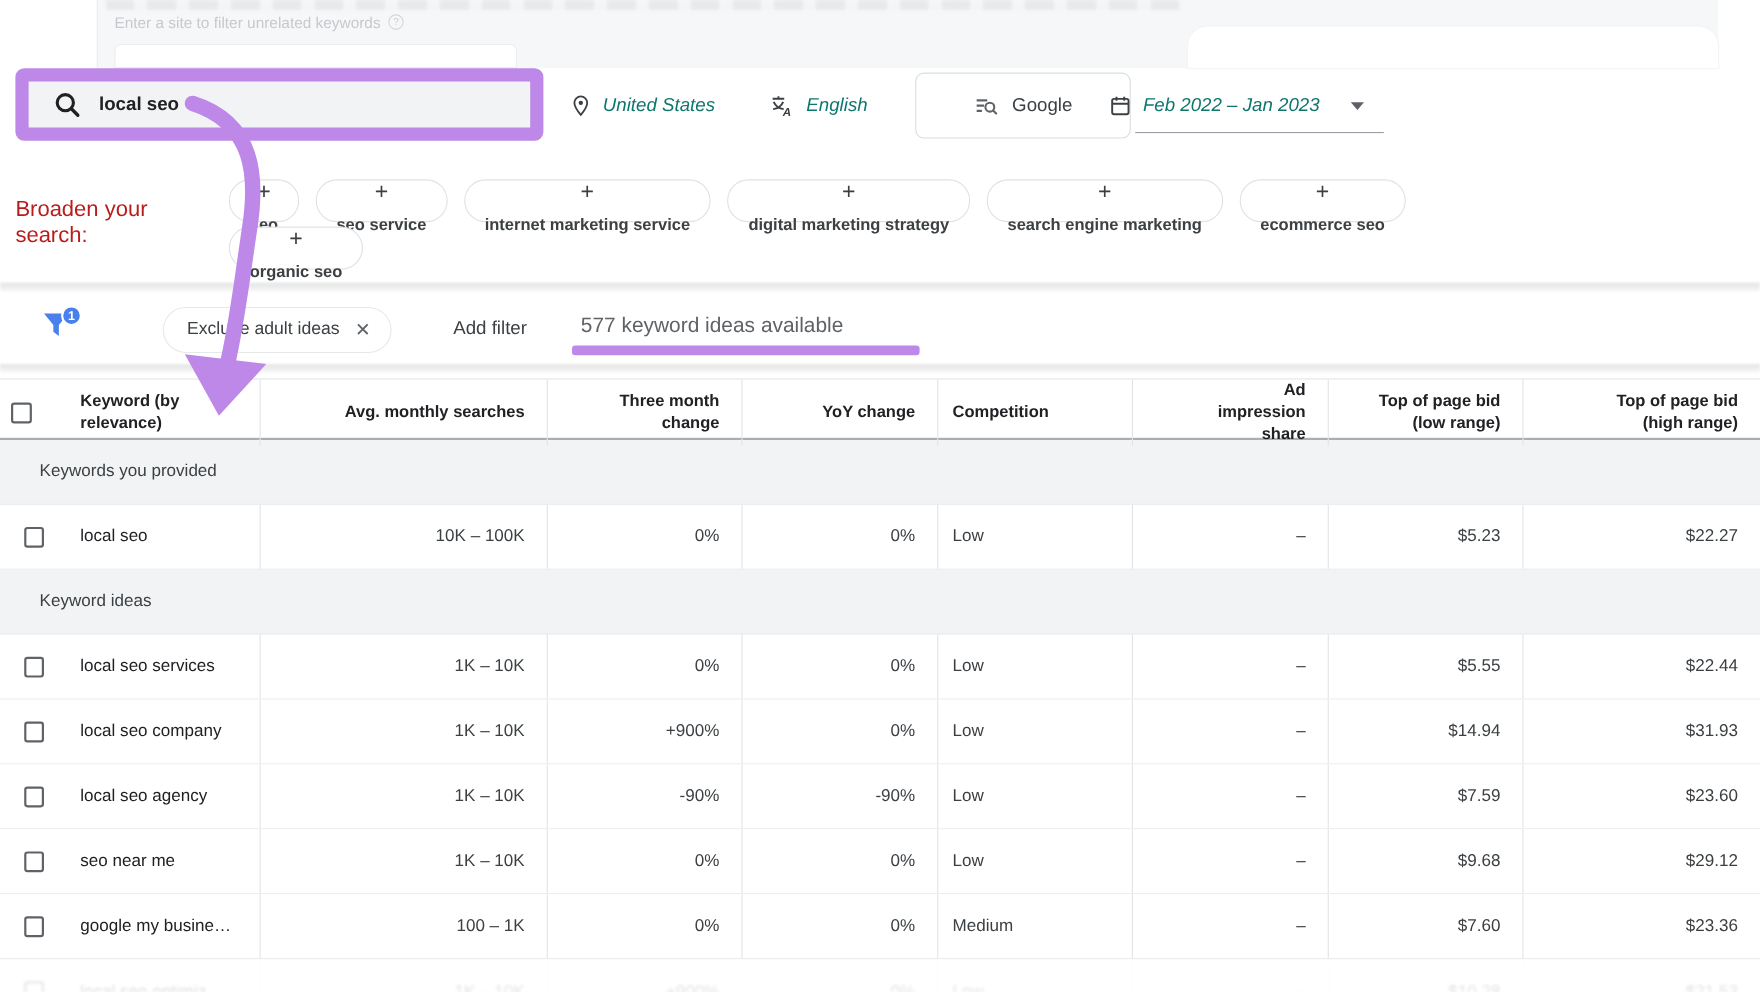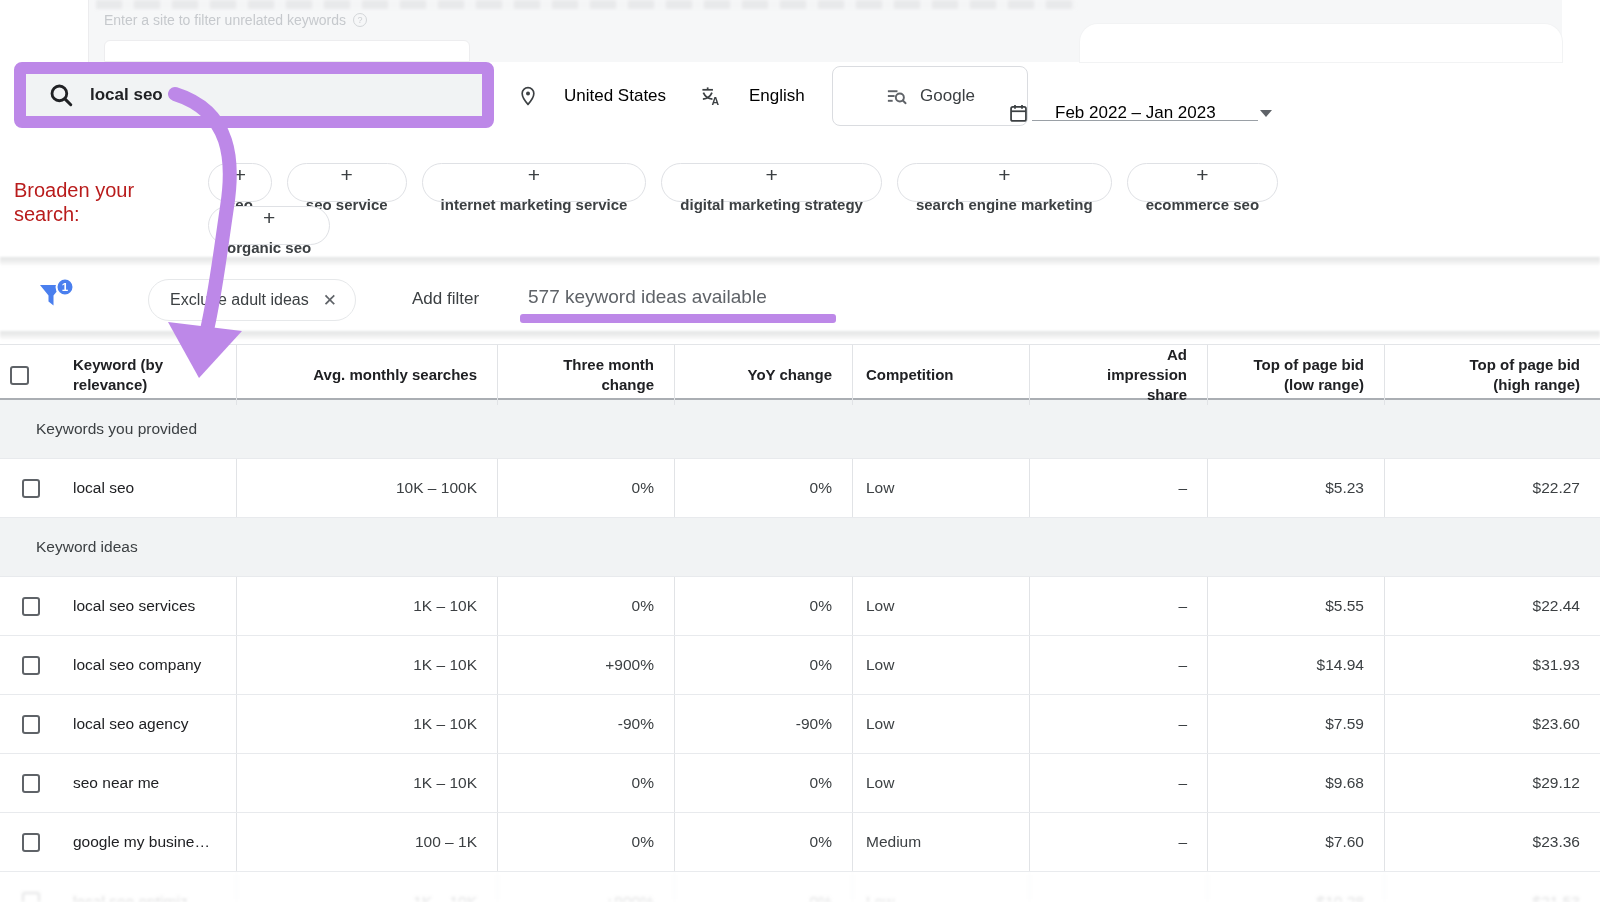--- a/index.html
+++ b/index.html
@@ -23,22 +23,22 @@
     background:#fff; border-radius:18px 18px 0 0; box-shadow:0 0 0 1px #f2f3f4; }
 
   
   .kw-search { position:absolute; left:14px; top:62px; width:480px; height:66px;
     border:12px solid #bd88e8; border-radius:8px; background:#f1f3f4;
     display:flex; align-items:center; z-index:10; }
   .kw-search svg { margin-left:22px; flex:none; }
   .kw-search .kw-text { margin-left:16px; font-size:17px; font-weight:700; color:#202124; }
 
   
-  .setting { position:absolute; display:flex; align-items:center; gap:26px;
-    font-size:17px; color:#000000; height:30px; }
+  .setting { position:absolute; display:flex; align-items:center; gap:10px;
+    font-size:17px; color:#0f766e; height:30px;font-style:italic; }
   .network-btn { position:absolute; left:832px; top:66px; width:196px; height:60px;
     border:1px solid #dadce0; border-radius:8px; background:#fff;
     display:flex; align-items:center; justify-content:center; gap:12px;
     font-size:17px; color:#3c4043; }
   .date-underline { position:absolute; left:1032px; top:120px; width:226px; height:1px;
     background:#9aa0a6; }
   .caret-down { width:0; height:0; border-left:6px solid transparent;
     border-right:6px solid transparent; border-top:7px solid #5f6368; margin-left:18px; }
 
   
@@ -146,21 +146,21 @@
     <svg width="23" height="23" viewBox="0 0 24 24">
       <line x1="3" y1="6.5" x2="13" y2="6.5" stroke="#5f6368" stroke-width="2"></line>
       <line x1="3" y1="11.5" x2="10" y2="11.5" stroke="#5f6368" stroke-width="2"></line>
       <line x1="3" y1="16.5" x2="8" y2="16.5" stroke="#5f6368" stroke-width="2"></line>
       <circle cx="15.5" cy="13" r="4.2" fill="none" stroke="#5f6368" stroke-width="2"></circle>
       <line x1="18.6" y1="16.2" x2="21.5" y2="19" stroke="#5f6368" stroke-width="2" stroke-linecap="round"></line>
     </svg>
     <span>Google</span>
   </div>
 
-  <div class="setting" style="left:1008px; top:98px;">
+  <div class="setting" style="left:1008px; top:81px;">
     <svg width="21" height="22" viewBox="0 0 24 24">
       <rect x="3.5" y="5" width="17" height="16" rx="2" fill="none" stroke="#3c4043" stroke-width="2"></rect>
       <line x1="8" y1="2.8" x2="8" y2="7" stroke="#3c4043" stroke-width="2"></line>
       <line x1="16" y1="2.8" x2="16" y2="7" stroke="#3c4043" stroke-width="2"></line>
       <line x1="3.5" y1="10" x2="20.5" y2="10" stroke="#3c4043" stroke-width="2"></line>
     </svg>
     <span>Feb 2022 – Jan 2023</span>
     <span class="caret-down"></span>
   </div>
   <div class="date-underline"></div>

